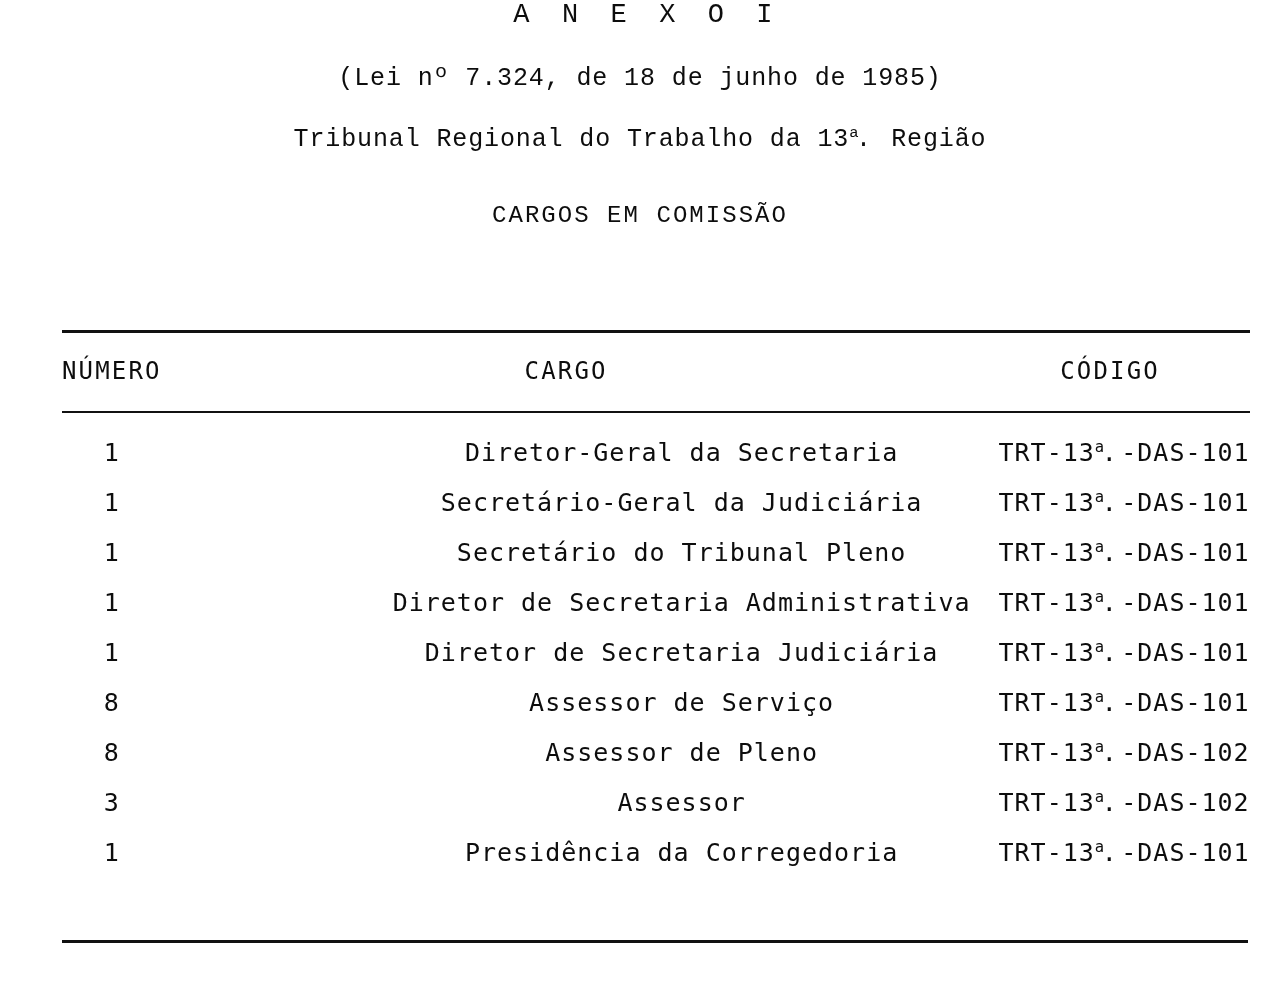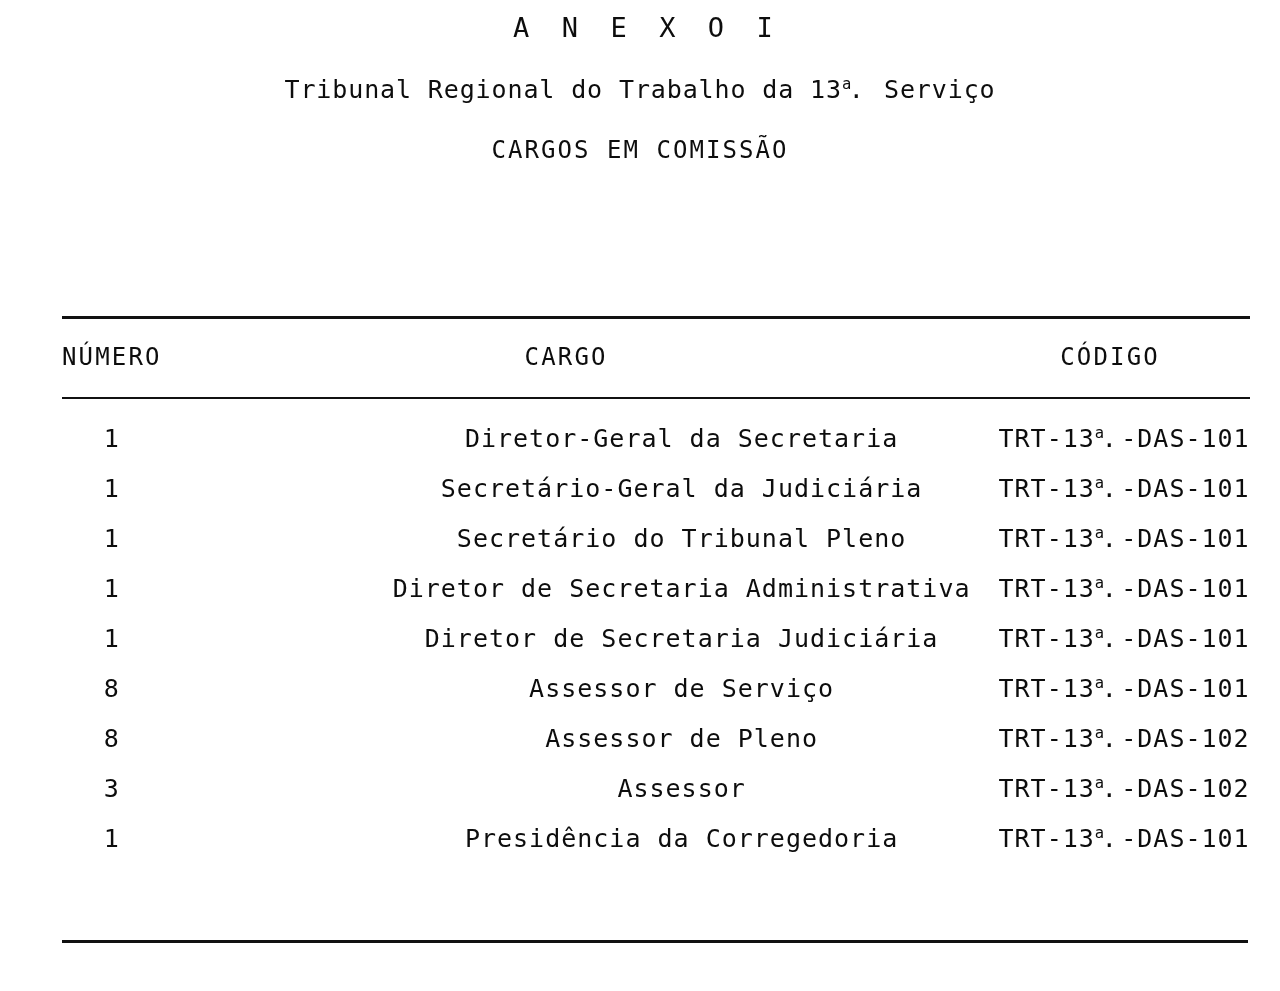--- a/index.html
+++ b/index.html
@@ -15,21 +15,22 @@
     overflow: hidden;
   }
   .page {
     position: relative;
     width: 1280px;
     height: 991px;
     box-sizing: border-box;
   }
   .heading-block {
     text-align: center;
-    padding-top: 14px;
+    padding-top: 2px;
+    font-family: Liberation Mono, monospace;
   }
   .title-main {
     font-size: 27px;
     letter-spacing: 0.30em;
     margin: 0 0 0 0;
     line-height: 1.0;
     padding-left: 14px;
   }
   .subtitle {
     font-size: 25px;
@@ -39,39 +40,39 @@
   }
   .subtitle-2 {
     font-size: 25px;
     line-height: 1.0;
     margin-top: 36px;
     letter-spacing: 0.035em;
   }
   .subtitle-3 {
     font-size: 24px;
     line-height: 1.0;
-    margin-top: 36px;
+    margin-top: 52px;
     letter-spacing: 0.085em;
   }
   .ord {
     position: relative;
     display: inline-block;
   }
   .ord sup {
     font-size: 0.62em;
     vertical-align: super;
     line-height: 0;
   }
   .ord .dot {
     position: relative;
     left: -0.14em;
   }
   table.cargos {
     position: absolute;
-    top: 316px;
+    top: 330px;
     left: 62px;
     width: 1186px;
     border-collapse: collapse;
     font-size: 25px;
   }
   table.cargos thead th {
     font-weight: normal;
     font-size: 24px;
     letter-spacing: 0.09em;
     padding: 24px 0 26px 0;
@@ -113,22 +114,23 @@
     border-top: 3px solid #111;
   }
 </style>
 </head>
 <body>
 
 <div class="page">
 
   <div class="heading-block">
     <div class="title-main">A N E X O   I</div>
+    <div class="subtitle">(Lei nº 7.324, de  18  de junho  de 1985)</div>
     <div class="subtitle-2">
-      <span>Tribunal Regional do Trabalho da 13</span><span class="ord"><sup>a</sup><span class="dot">.</span></span> <span>Serviço</span>
+      <span>Tribunal Regional do Trabalho da 13</span><span class="ord"><sup>a</sup><span class="dot">.</span></span> <span>Região</span>
     </div>
     <div class="subtitle-3">CARGOS  EM  COMISSÃO</div>
   </div>
 
   <table class="cargos">
     <thead>
       <tr>
         <th class="col-num">NÚMERO</th>
         <th class="col-cargo">CARGO</th>
         <th class="col-cod">CÓDIGO</th>

